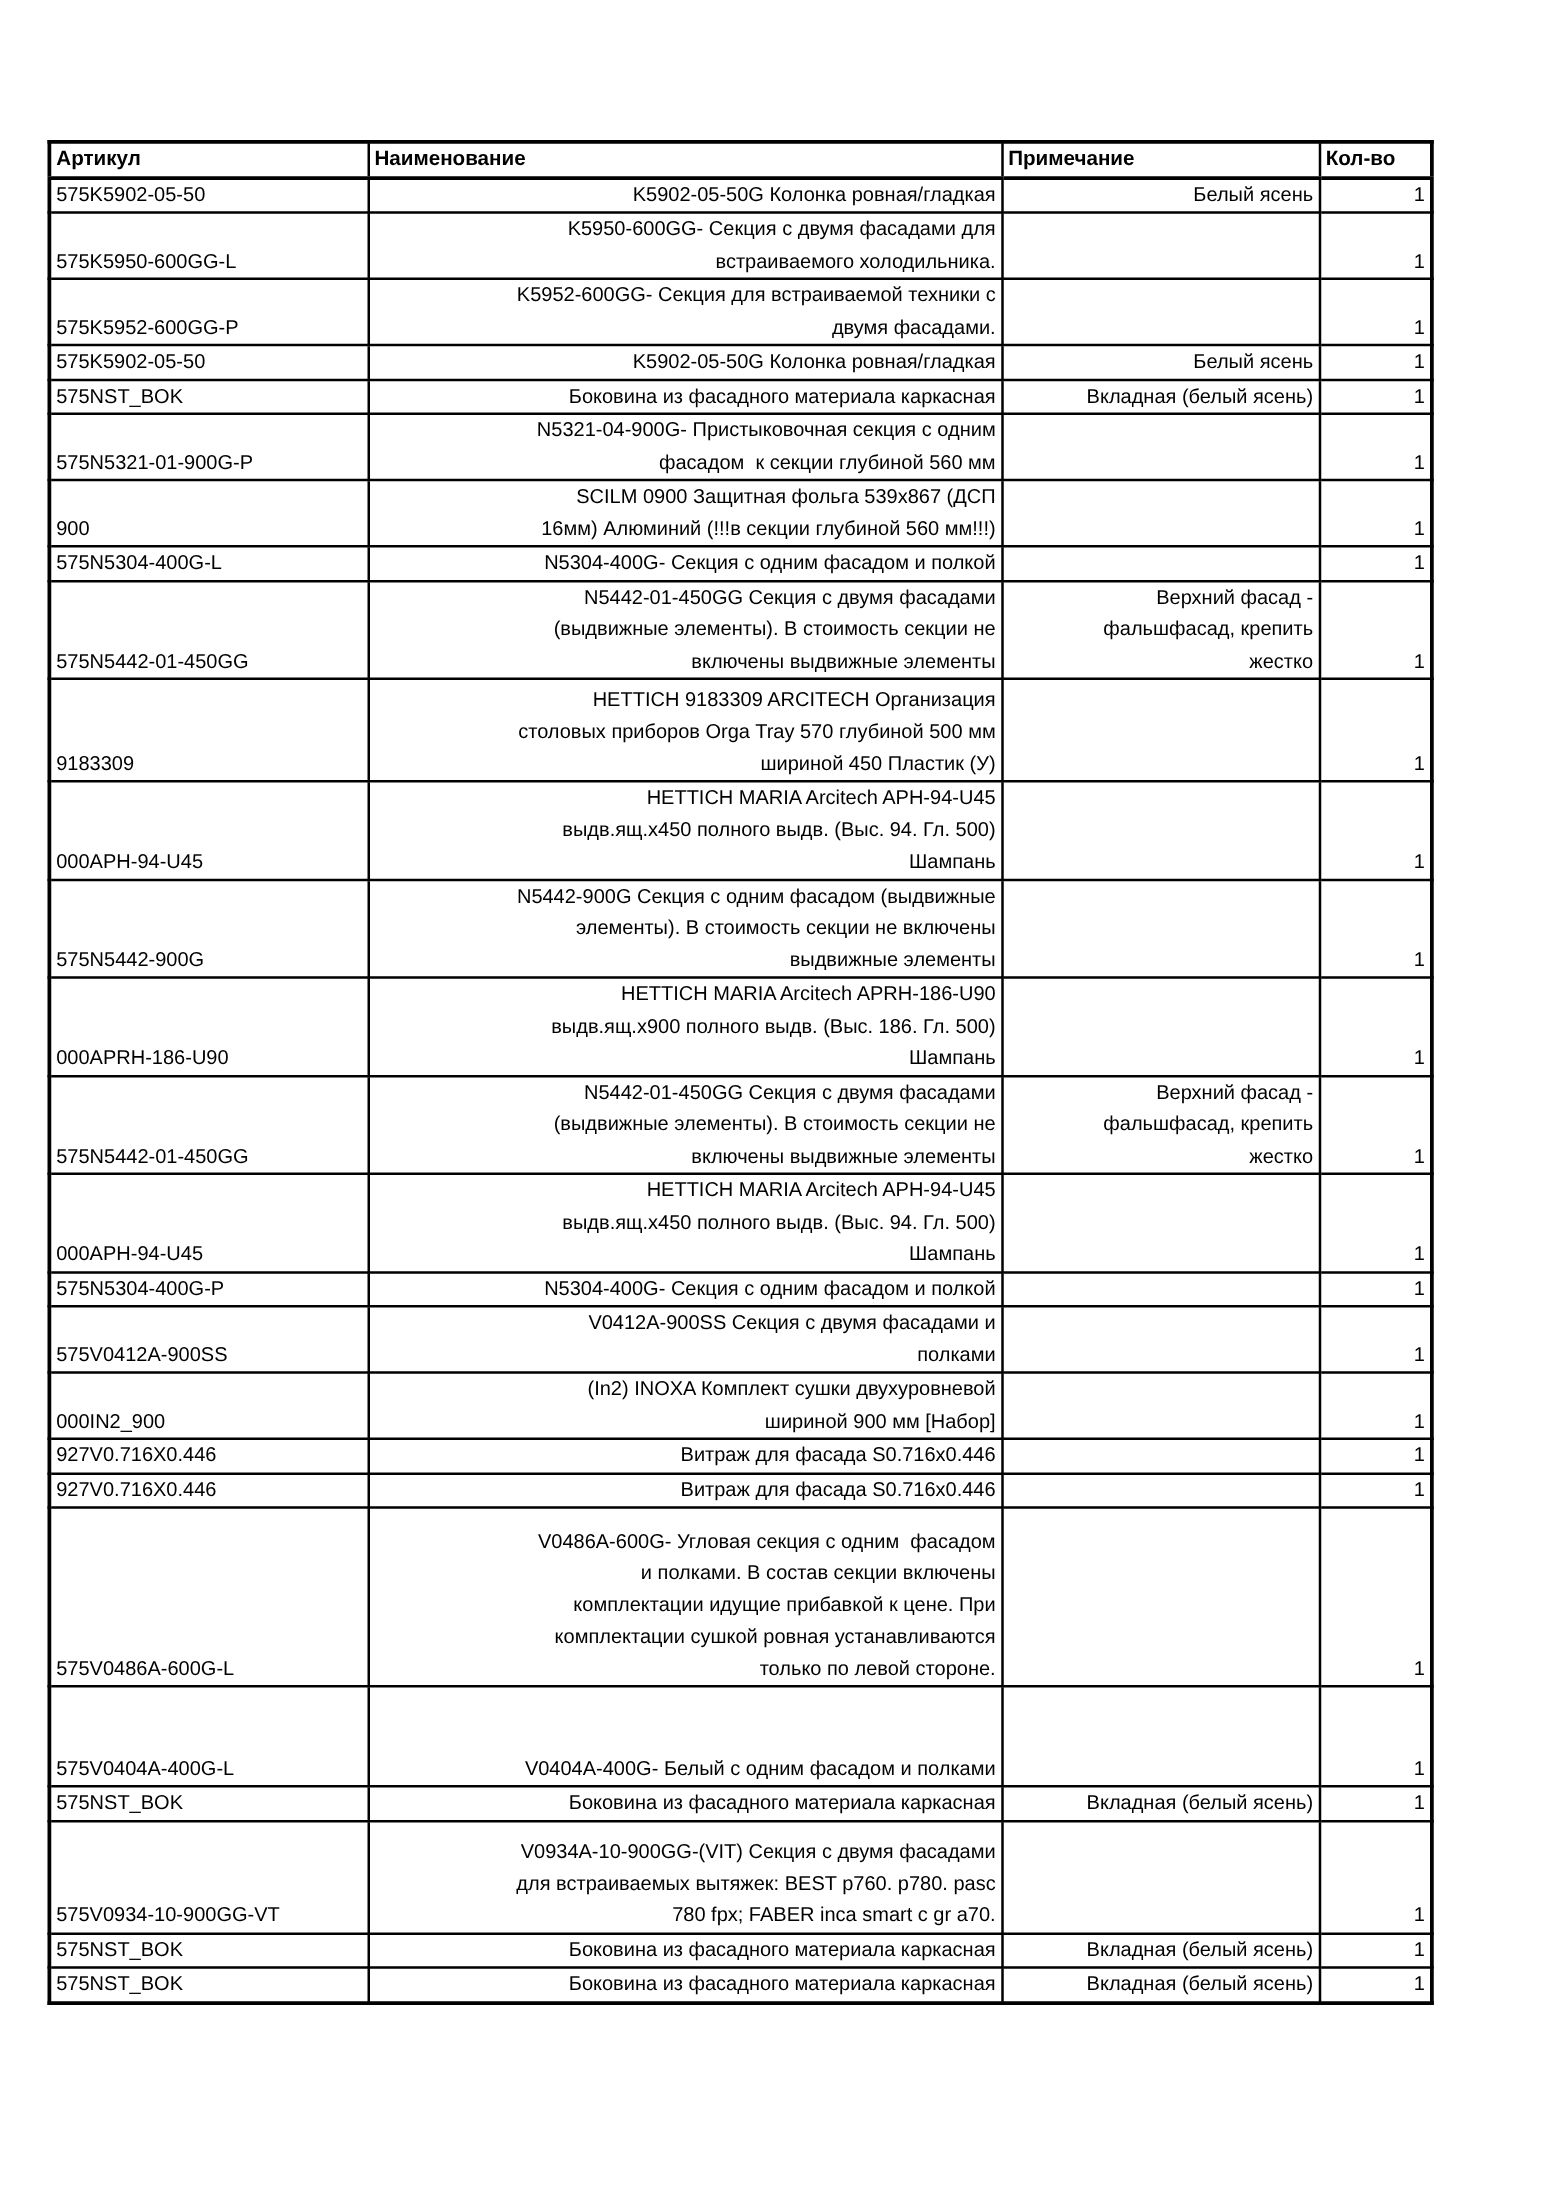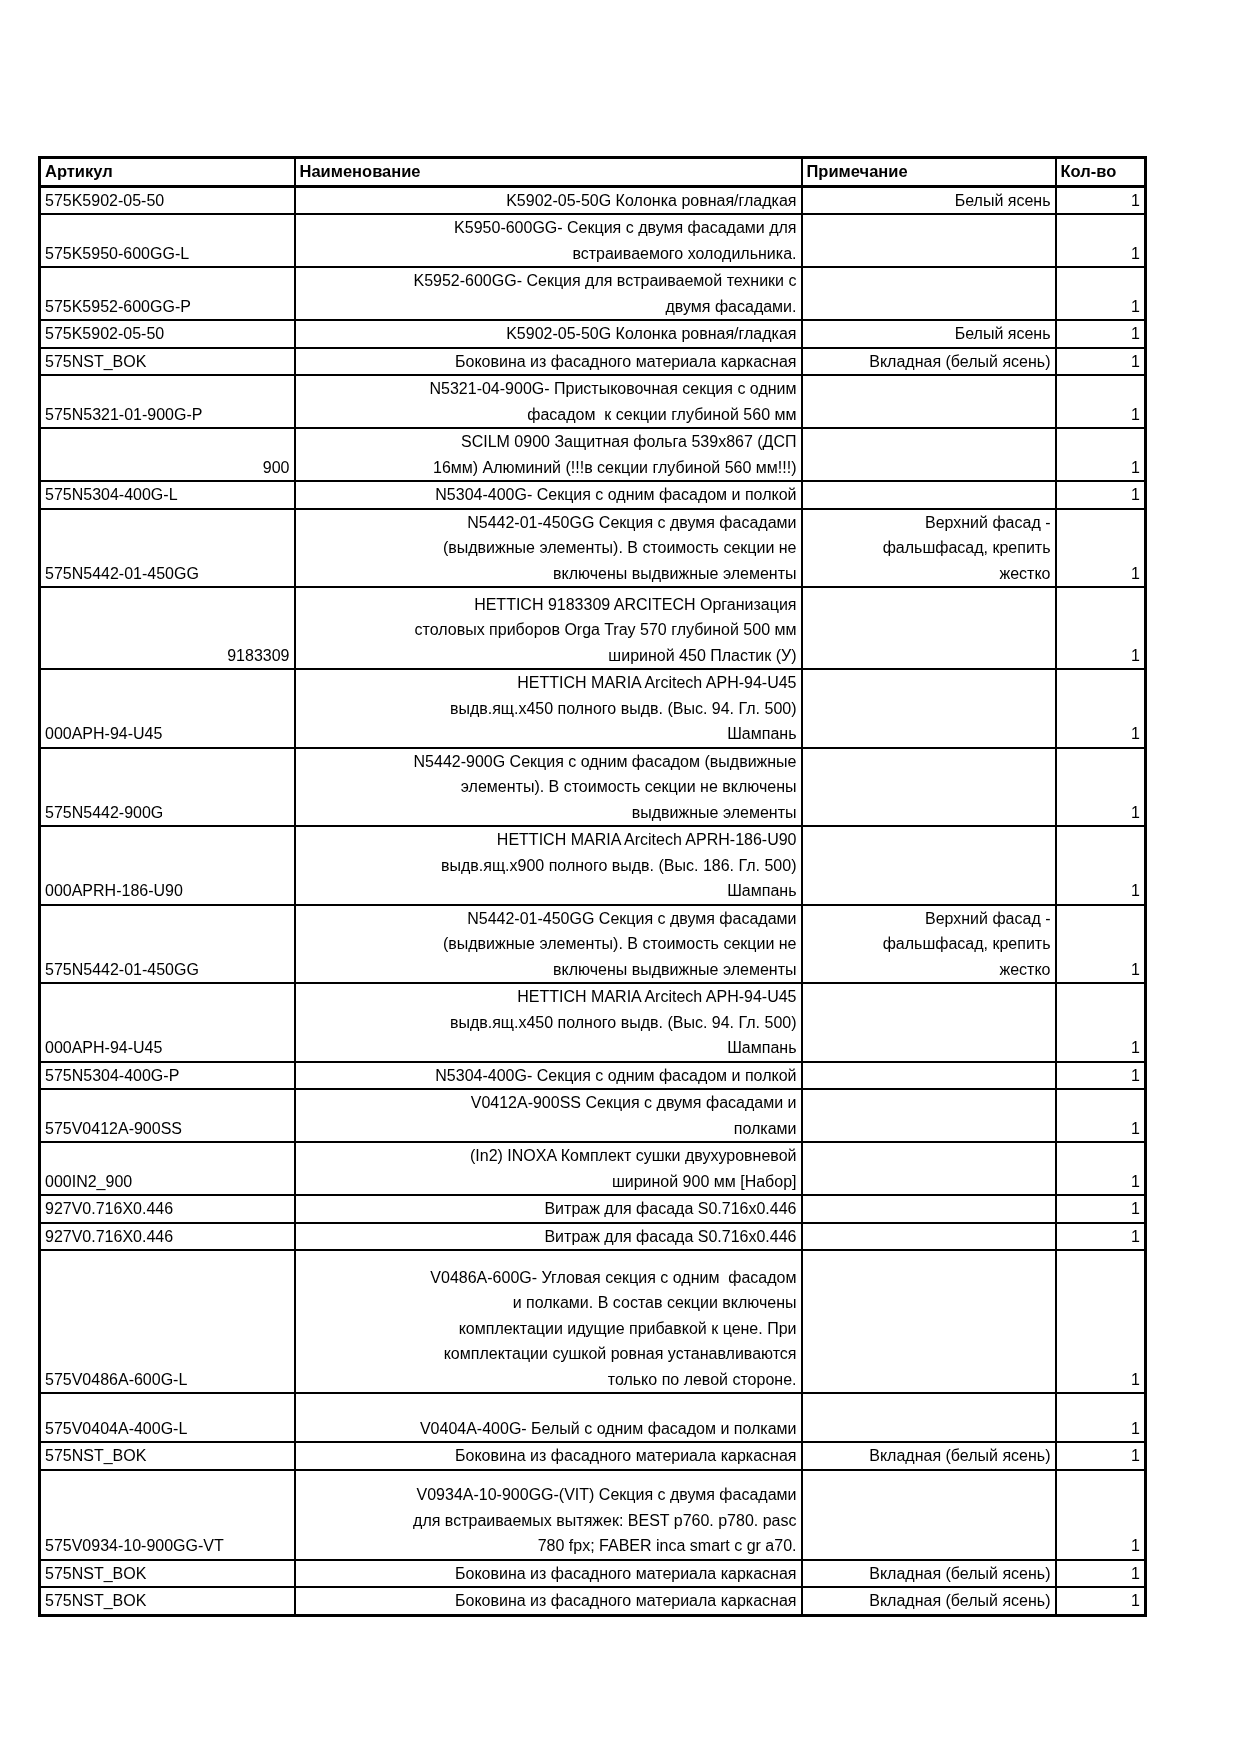--- a/index.html
+++ b/index.html
@@ -12,45 +12,44 @@
   table.parts {
     position: absolute; left: 38px; top: 112px;
     width: 1106px;
     border-collapse: collapse;
     table-layout: fixed;
     border: 3px solid #000;
     font-family: "Liberation Sans", sans-serif;
     font-size: 16px;
     line-height: 25.5px;
     color: #000;
-    margin-top: 44px;
   }
   table.parts th, table.parts td {
     border: 2px solid #000;
     padding: 0 4px;
     vertical-align: bottom;
     overflow: hidden;
   }
   table.parts th {
     font-weight: bold;
     text-align: left;
     font-size: 16.5px;
     height: 25px;
     border-bottom: 3px solid #000;
     vertical-align: middle;
   }
   td.article { vertical-align: middle; }
   td.name, td.note { white-space: pre-wrap; text-align: right; }
   td.qty { text-align: right; }
-  td.num { text-align: right; }
+  td.num { text-align: left; }
   td.vtop { vertical-align: top; }
   tr.h23 { height: 23px; }
   tr.h52 { height: 52px; }
   tr.h53 { height: 53px; }
-  tr.h65 { height: 49px; }
+  tr.h65 { height: 80px; }
   tr.h77 { height: 77px; }
   tr.h78 { height: 78px; }
   tr.h82 { height: 82px; }
   tr.h90 { height: 90px; }
   tr.h143 { height: 143px; }
 </style>
 </head>
 <body>
 
 <table class="parts">

